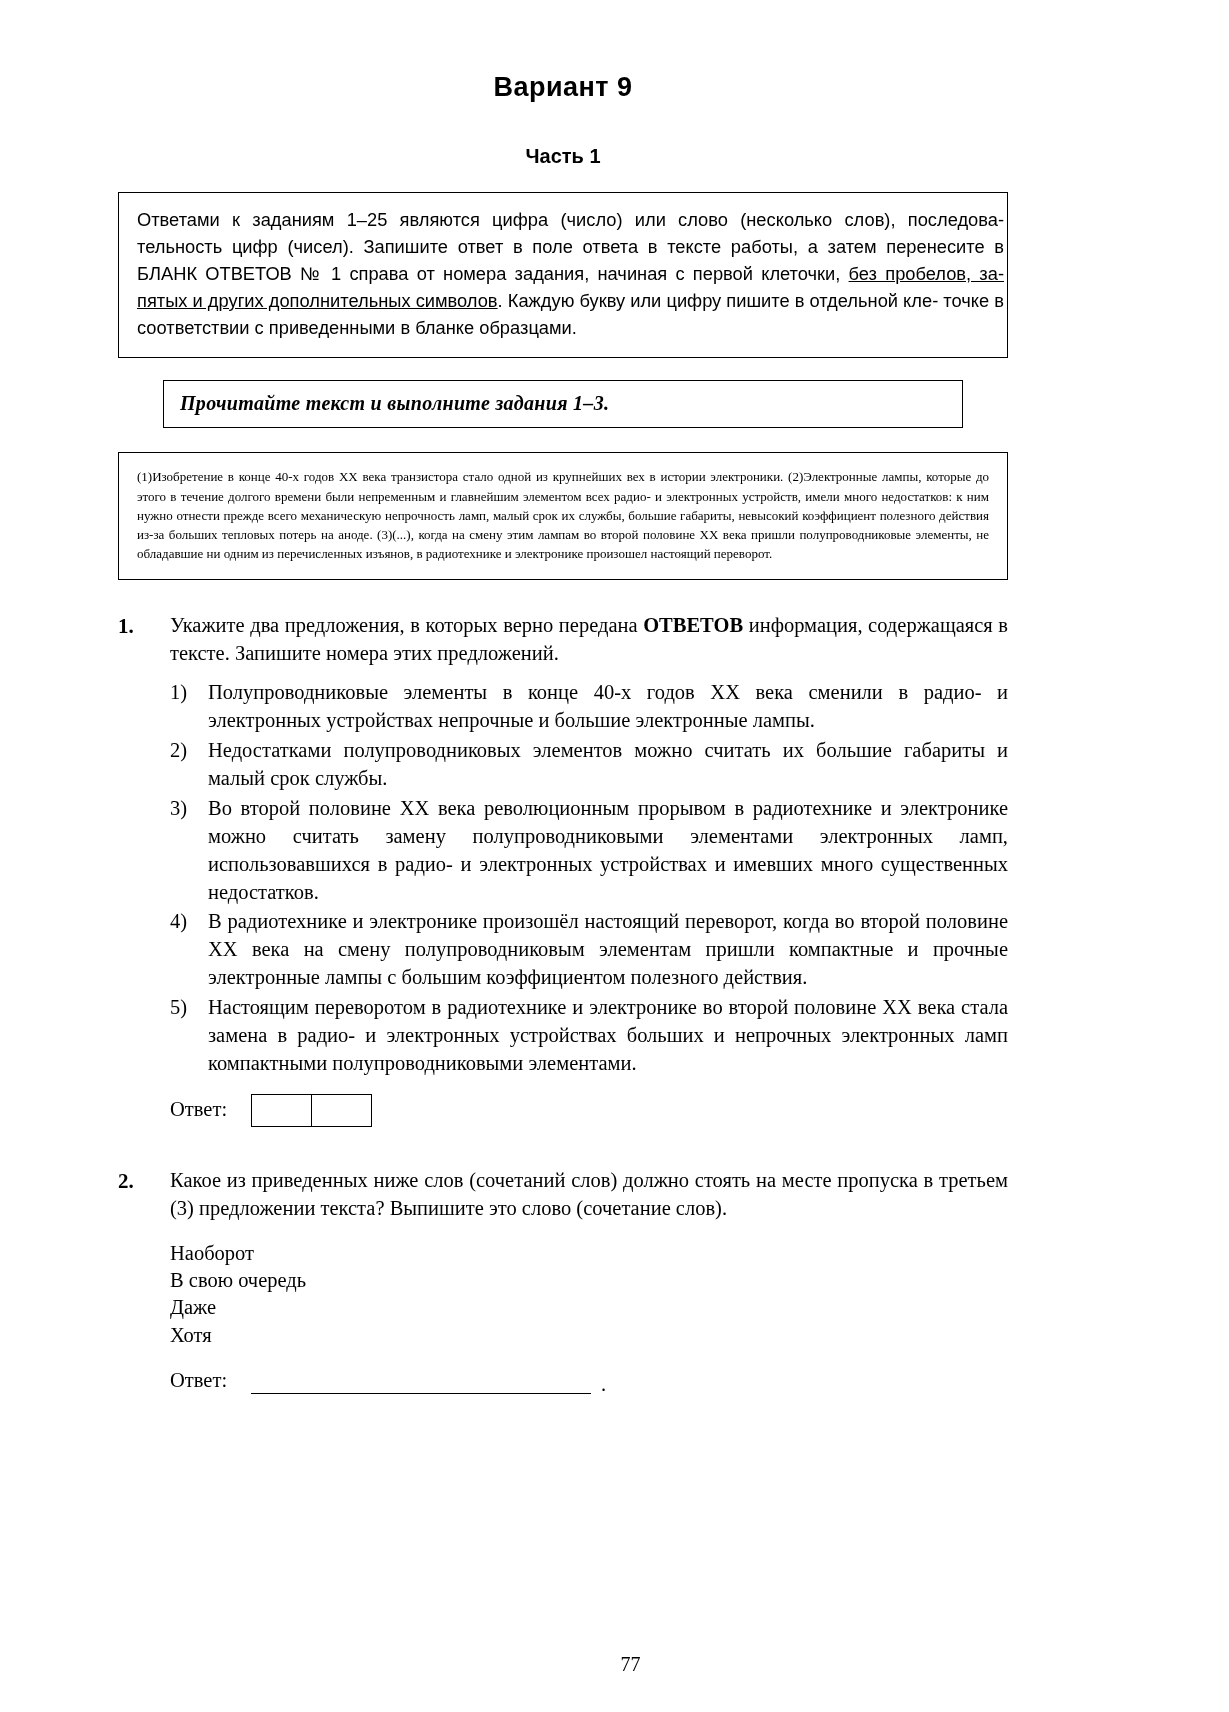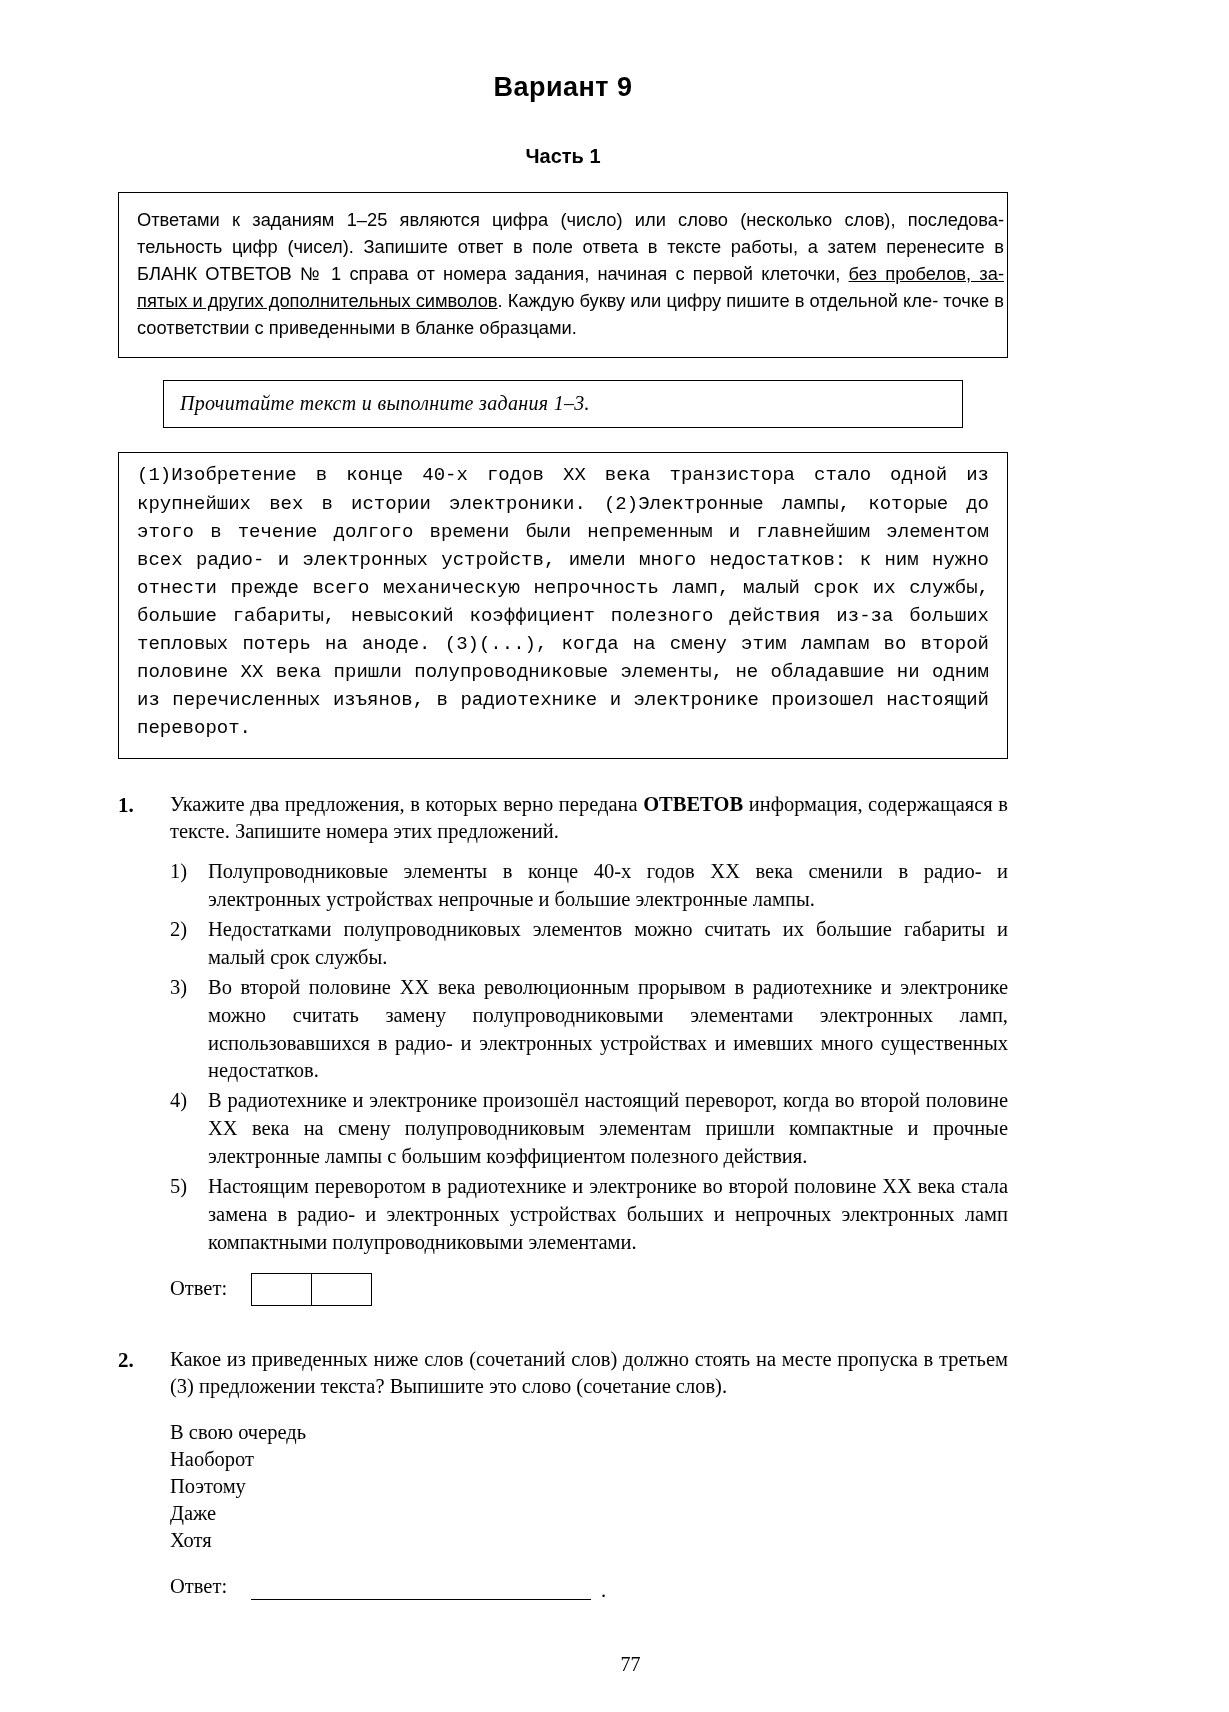--- a/index.html
+++ b/index.html
@@ -50,29 +50,29 @@
     hyphens: manual;
   }
   .instructions u {
     text-decoration: underline;
   }
   .read-box {
     margin: 22px 45px 12px 45px;
     padding: 11px 28px 12px 16px;
     font-family: "Liberation Serif", serif;
     font-style: italic;
-    font-weight: normal;
+    font-weight: bold;
     font-size: 20px;
     letter-spacing: 0.3px;
   }
   .text-box {
     margin-top: 24px;
-    padding: 8px 18px 15px 18px;
-    font-family: Liberation Mono, monospace;
-    font-size: 19px;
+    padding: 14px 18px 15px 18px;
+    font-family: Liberation Serif, serif;
+    font-size: 13px;
     line-height: 1.48;
     text-align: justify;
     text-justify: inter-word;
   }
   .task {
     display: flex;
     margin-top: 32px;
   }
   .task-num {
     width: 52px;
@@ -232,23 +232,22 @@
       </div>
     </div>
   </div>
 
   <div class="task spacer-task2">
     <div class="task-num">2.</div>
     <div class="task-body">
       <span>Какое из приведенных ниже слов (сочетаний слов) должно стоять на месте пропуска в третьем (3) предложении текста? Выпишите это слово (сочетание слов).</span>
 
       <div class="word-list">
+        <div>Наоборот</div>
         <div>В свою очередь</div>
-        <div>Наоборот</div>
-        <div>Поэтому</div>
         <div>Даже</div>
         <div>Хотя</div>
       </div>
 
       <div class="answer-line-row">
         <span class="answer-label">Ответ:</span>
         <span class="answer-line"></span>
         <span class="dot">.</span>
       </div>
     </div>

